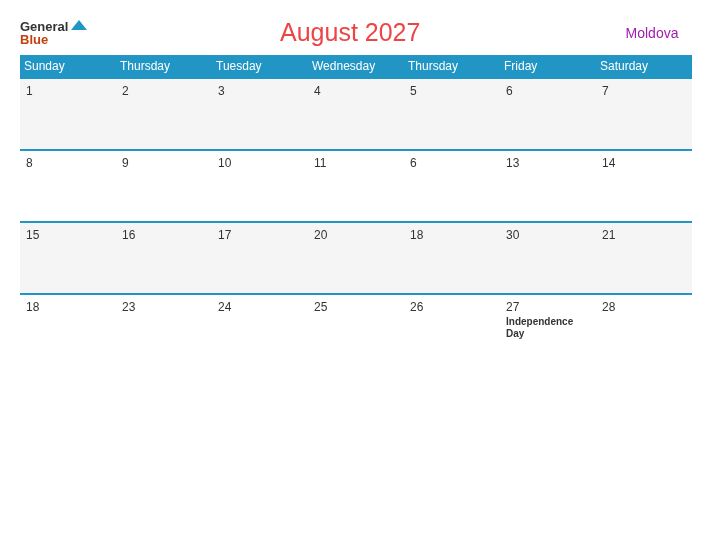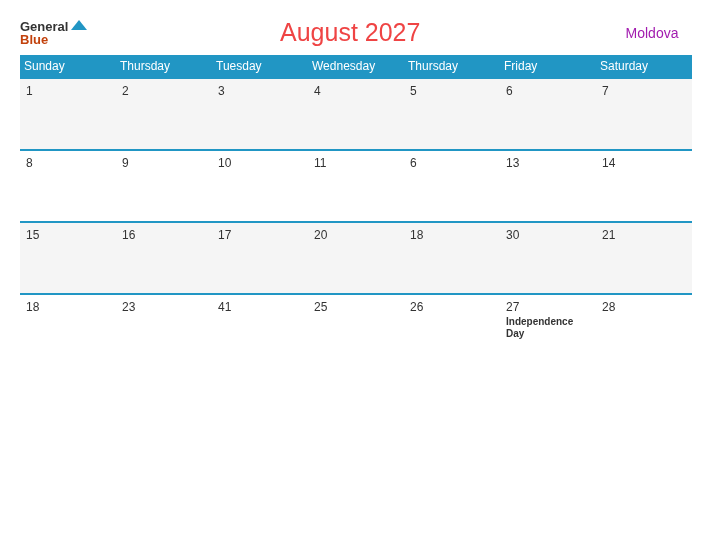--- a/index.html
+++ b/index.html
@@ -215,21 +215,21 @@
           </td>
         </tr>
         <tr>
           <td>
             <span class="day-num">18</span>
           </td>
           <td>
             <span class="day-num">23</span>
           </td>
           <td>
-            <span class="day-num">41</span>
+            <span class="day-num">24</span>
           </td>
           <td>
             <span class="day-num">25</span>
           </td>
           <td>
             <span class="day-num">26</span>
           </td>
           <td>
             <span class="day-num">27</span>
             <span class="holiday">Independence Day</span>

